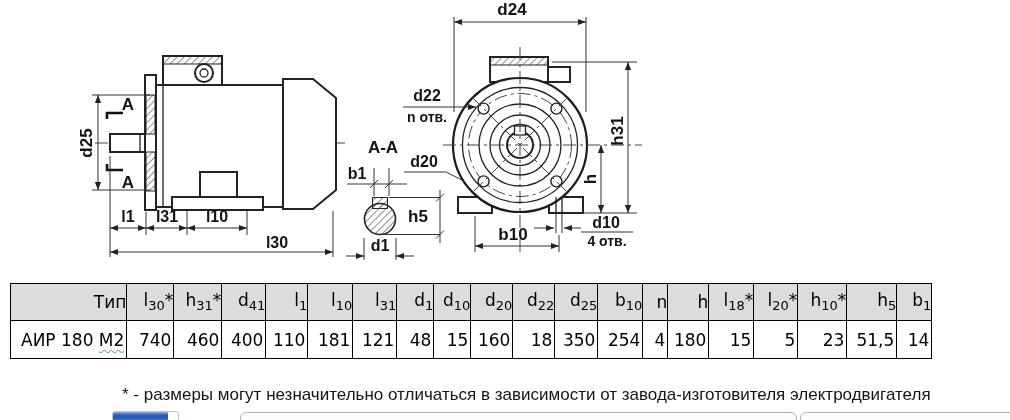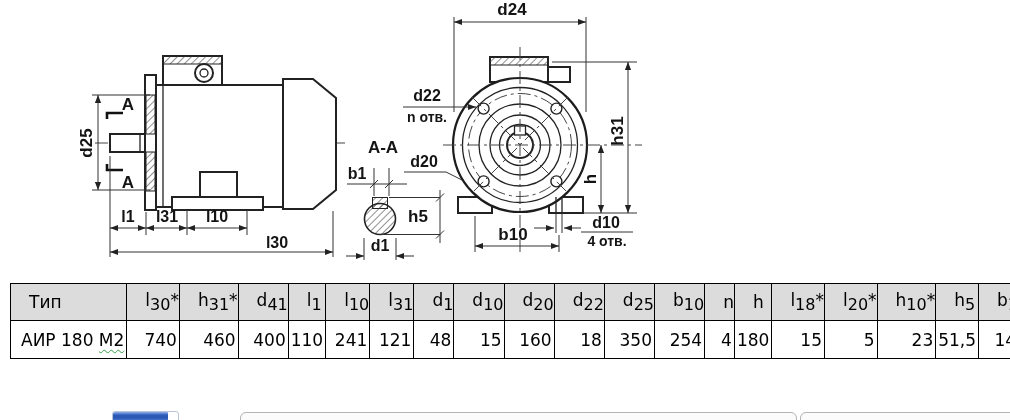--- a/index.html
+++ b/index.html
@@ -18,26 +18,26 @@
   .bolt{fill:#fff;stroke:#222;stroke-width:1.4;}
   .ht  {fill:url(#hatch);stroke:#222;stroke-width:1;}
   .htc {fill:url(#hatch);stroke:#222;stroke-width:1.6;}
   .thk {stroke:#111;stroke-width:2.6;fill:none;}
   .lbl17{font:bold 17px "Liberation Sans",sans-serif;fill:#141414;}
   .lbl16{font:bold 16px "Liberation Sans",sans-serif;fill:#141414;}
   .lbl14b{font:bold 14px "Liberation Sans",sans-serif;fill:#141414;}
   
   table.dims{position:absolute;left:10px;top:283px;border-collapse:collapse;table-layout:fixed;
              font-family:"DejaVu Sans","Liberation Sans",sans-serif;font-size:17px;color:#000;}
-  table.dims th,table.dims td{border:1px solid #000;padding:0 0 0 18px;text-align:left;
+  table.dims th,table.dims td{border:1px solid #000;padding:0 0 0 6px;text-align:right;
              white-space:nowrap;overflow:hidden;}
   table.dims th{background:#dcdcdc;font-weight:normal;height:36px;}
   table.dims td{height:37px;text-align:right;padding:0 2px;}
   table.dims td.type-col{text-align:center;padding-left:10px;}
-  table.dims sub{font-size:16px;}
+  table.dims sub{font-size:13px;}
   col.c1{width:115px}col.c2{width:47px}col.c3{width:48px}col.c4{width:44px}col.c5{width:42px}
   col.c6{width:45px}col.c7{width:44px}col.c8{width:37px}col.c9{width:37px}col.c10{width:42px}
   col.c11{width:42px}col.c12{width:43px}col.c13{width:45px}col.c14{width:25px}col.c15{width:41px}
   col.c16{width:45px}col.c17{width:44px}col.c18{width:49px}col.c19{width:50px}col.c20{width:35px}
   .spell{text-decoration:underline;text-decoration-style:wavy;text-decoration-color:#35a047;
          text-decoration-thickness:1px;text-underline-offset:3px;}
   
   .footnote{position:absolute;left:122px;top:385px;width:880px;
             font:17px "Liberation Sans",sans-serif;color:#141414;}
   
@@ -241,39 +241,40 @@
           <th>b<sub>1</sub></th>
         </tr>
     </thead>
     <tbody id="tbl-body">
         <tr>
           <td class="type-col">АИР 180 <span class="spell">М2</span></td>
           <td>740</td>
           <td>460</td>
           <td>400</td>
           <td>110</td>
-          <td>241</td>
+          <td>181</td>
           <td>121</td>
           <td>48</td>
           <td>15</td>
           <td>160</td>
           <td>18</td>
           <td>350</td>
           <td>254</td>
           <td>4</td>
           <td>180</td>
           <td>15</td>
           <td>5</td>
           <td>23</td>
           <td>51,5</td>
           <td>14</td>
         </tr>
       </tbody>
   </table>
 
+  <div class="footnote">* - размеры могут незначительно отличаться в зависимости  от завода-изготовителя электродвигателя</div>
 
   <div class="prog-track">
     <div class="prog-fill"></div>
   </div>
   <div class="bar-left"></div>
   <div class="bar-right"></div>
 
 </div>
 
 </body></html>

